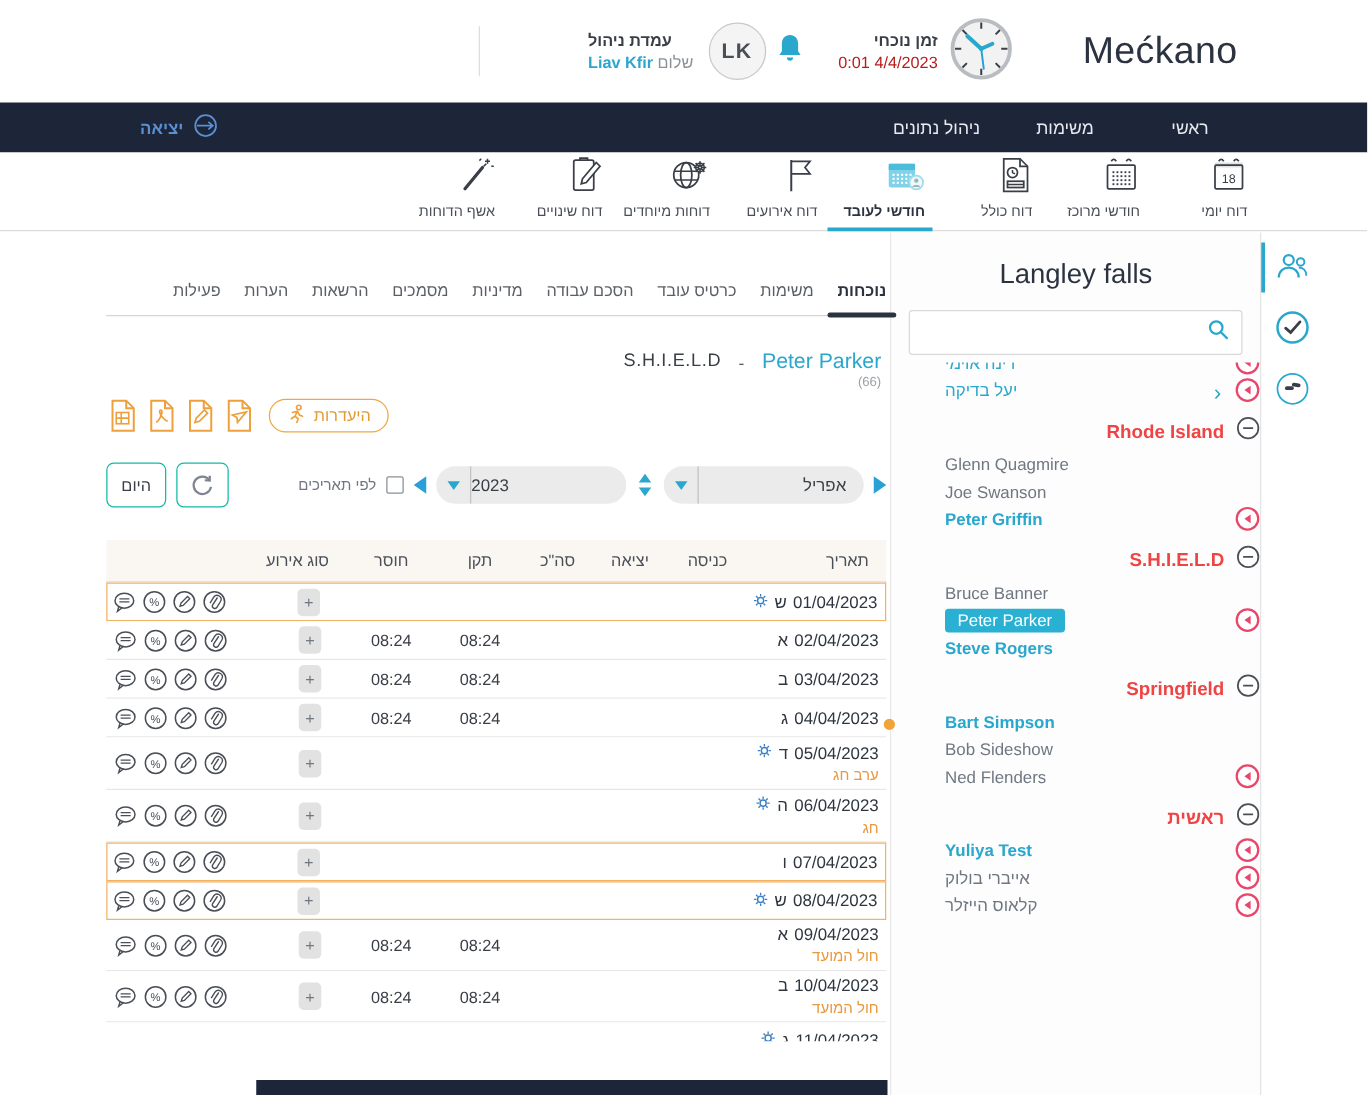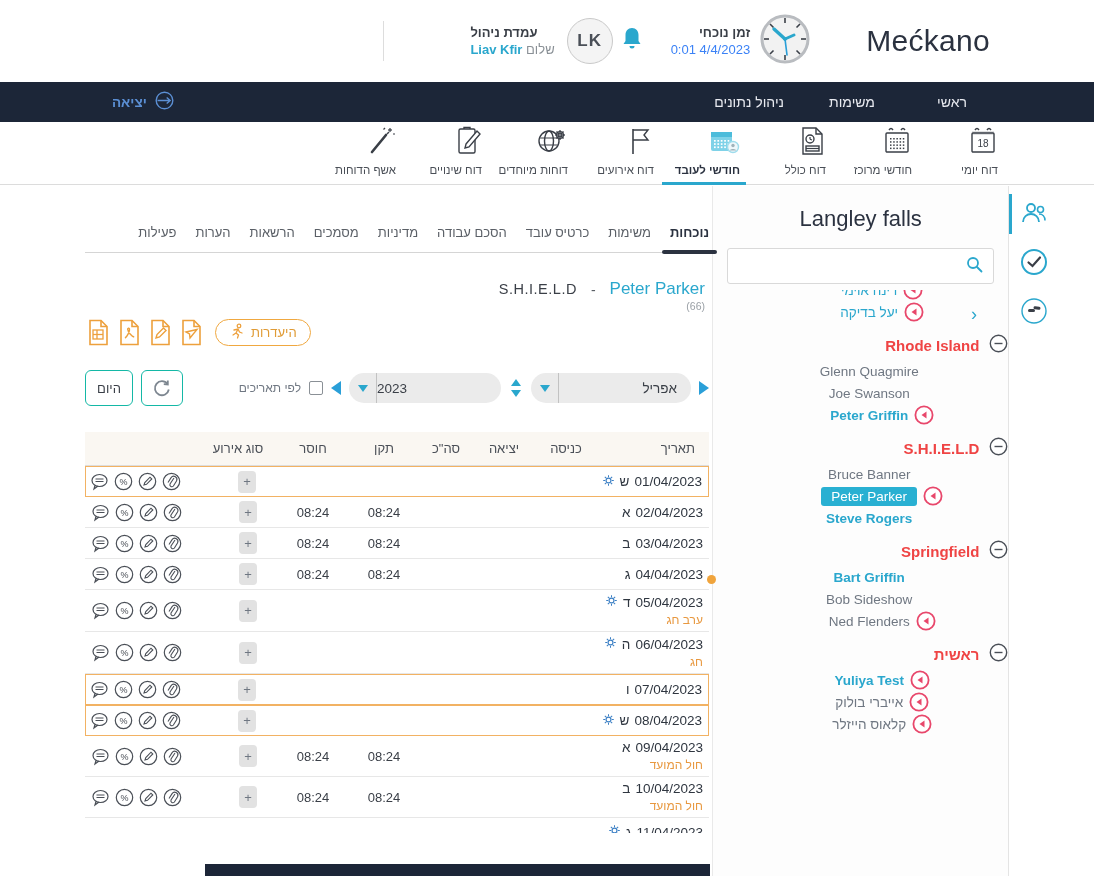--- a/index.html
+++ b/index.html
@@ -6,21 +6,21 @@
   html,body { background:#fff; }
   body { font-family:"Liberation Sans", sans-serif; color:#3a3f47; }
   .app { position:relative; width:1094px; height:876px; overflow:hidden; background:#fff; direction:rtl; }
 
   
   .topbar { position:absolute; top:0; right:0; left:0; height:82px; background:#fff; display:flex; align-items:center; }
   .logo { font-size:30px; font-weight:500; color:#2b3240; letter-spacing:.3px; margin-right:104px; }
   .clock-wrap { display:flex; align-items:center; margin-right:56px; gap:10px; }
   .clock-texts { text-align:left; display:flex; flex-direction:column; align-items:flex-start; gap:2px; }
   .clock-label { font-size:13px; font-weight:bold; color:#3a3f47; }
-  .clock-value { font-size:13px; color:#3b82f6; direction:ltr; }
+  .clock-value { font-size:13px; color:#b91c1c; direction:ltr; }
   .bell { margin-right:28px; }
   .avatar { width:46px; height:46px; border-radius:50%; background:#f4f4f4; border:1px solid #c9c9c9; display:flex; align-items:center; justify-content:center; font-size:17px; font-weight:bold; color:#4a4f57; letter-spacing:1px; margin-right:8px; }
   .user-texts { margin-right:12px; text-align:left; display:flex; flex-direction:column; align-items:flex-end; gap:2px; }
   .station { font-size:13px; font-weight:bold; color:#3a3f47; }
   .greet-line { font-size:13px; color:#8a9096; }
   .greet-line b { color:#2aa7cd; }
   .v-divider { width:1px; height:40px; background:#ddd; margin-right:86px; }
 
   
   .mainnav { position:absolute; top:82px; right:0; left:0; height:40px; background:#1c2638; display:flex; align-items:stretch; padding-right:92px; }
@@ -43,21 +43,21 @@
   .strip-active-bar { position:absolute; left:0; top:8px; width:3px; height:40px; background:#2aa7cd; }
   .strip-btn { width:30px; height:30px; display:flex; align-items:center; justify-content:center; cursor:pointer; }
 
   
   .sidebar { width:298px; border-left:1px solid #e9e9e9; background:#fdfdfd; position:relative; display:flex; flex-direction:column; overflow:hidden; }
   .sb-title { margin-top:20px; text-align:center; font-size:22px; color:#2b3240; }
   .searchbox { margin:16px 14px 0 14px; height:36px; background:#fff; border:1px solid #d9d9d9; border-radius:3px; display:flex; align-items:center; padding:0 10px; gap:8px; }
   .searchbox input { border:none; outline:none; flex:1; font-size:13px; background:transparent; font-family:inherit; }
   .collapse-chevron { position:absolute; top:118px; left:258px; color:#2aa7cd; font-size:18px; cursor:pointer; }
   .tree { flex:1; overflow:hidden; margin-top:6px; }
-  .person-row { height:22px; display:flex; align-items:center; justify-content:center; padding-left:8px; padding-right:0; gap:6px; cursor:pointer; }
+  .person-row { height:22px; display:flex; align-items:center; justify-content:space-between; padding-left:8px; padding-right:0; gap:6px; cursor:pointer; }
   .person-row .marker-slot { width:20px; height:20px; flex:0 0 20px; display:flex; align-items:center; justify-content:center; }
   .person-row { flex-direction:row; }
   .pname { font-size:13.5px; color:#6f7782; white-space:nowrap; }
   .pname.teal { color:#2aa7cd; }
   .pname.teal-bold { color:#2aa7cd; font-weight:bold; }
   .pname.selected { background:#29b0d2; color:#fff; font-weight:normal; padding:2px 10px; border-radius:3px; }
   .group-row { height:30px; margin-top:7px; display:flex; align-items:center; gap:10px; padding-inline-start:0; cursor:pointer; }
   .gname { font-size:15px; font-weight:bold; color:#ef4444; white-space:nowrap; }
   .tree-inner { padding-inline-end:35px; }
   .clipped { margin-top:-11px; }
@@ -422,21 +422,21 @@
           </div>
           <div class="group-row">
             <span><svg width="19" height="19" viewBox="0 0 19 19">
                 <circle cx="9.5" cy="9.5" r="8.2" fill="#fff" stroke="#4a4f57" stroke-width="1.4"></circle>
                 <line x1="5.5" y1="9.5" x2="13.5" y2="9.5" stroke="#4a4f57" stroke-width="1.4"></line>
               </svg></span>
             <span class="gname">Springfield</span>
           </div>
           <div class="person-row">
             <span class="marker-slot"></span>
-            <span class="pname teal-bold">Bart Griffin</span>
+            <span class="pname teal-bold">Bart Simpson</span>
           </div>
           <div class="person-row">
             <span class="marker-slot"></span>
             <span class="pname gray">Bob Sideshow</span>
           </div>
           <div class="person-row">
             <span class="marker-slot">
               <svg width="20" height="20" viewBox="0 0 20 20">
                 <circle cx="10" cy="10" r="8.6" fill="#fff" stroke="#e8476b" stroke-width="1.8"></circle>
                 <path d="M12.5 6.5 L7.5 10 L12.5 13.5 Z" fill="#e8476b"></path>

